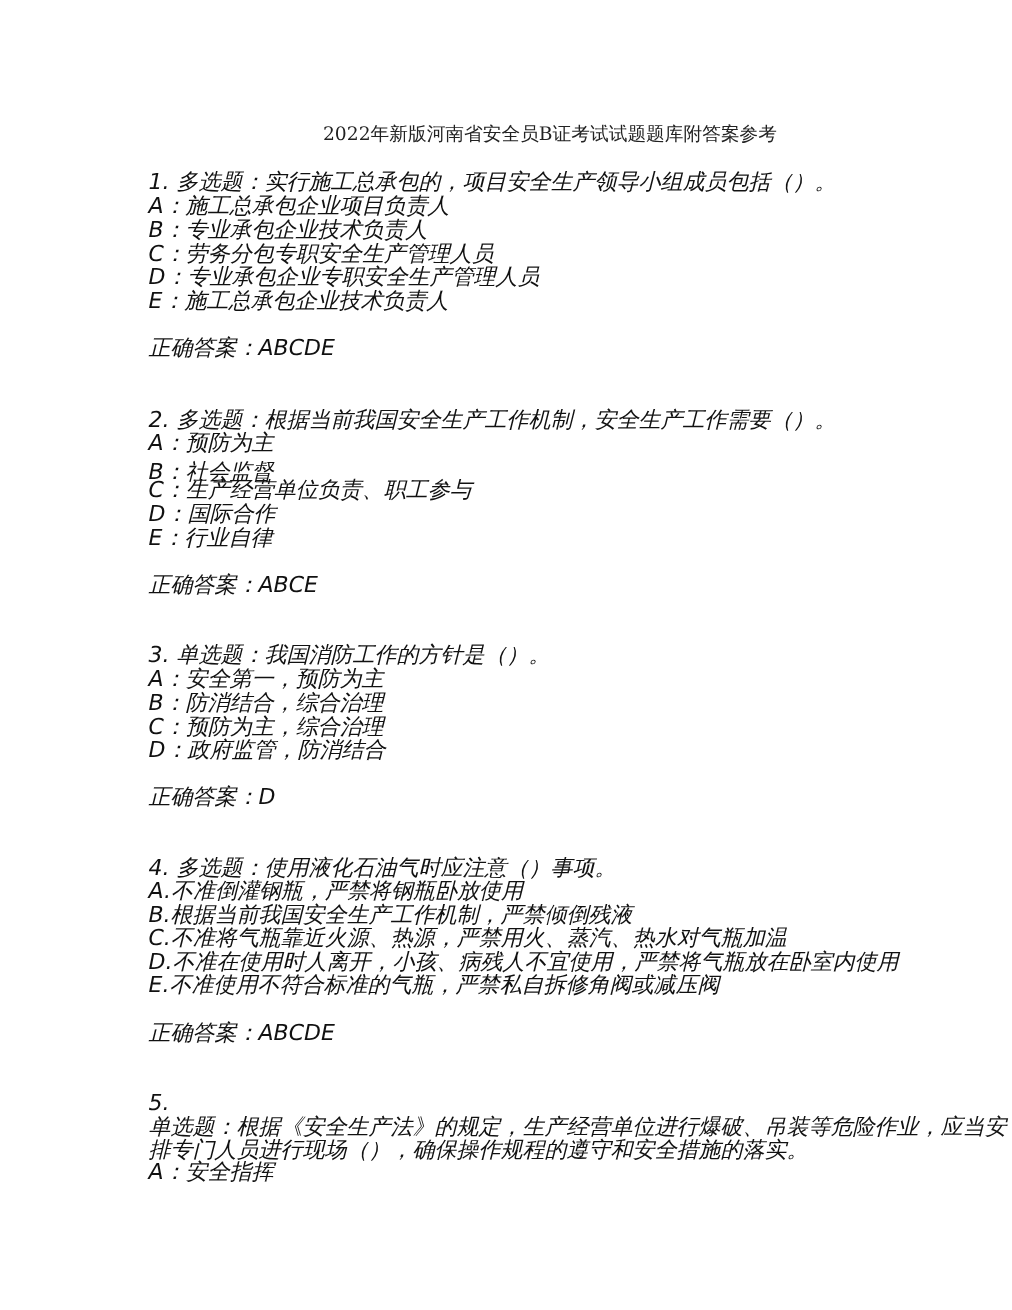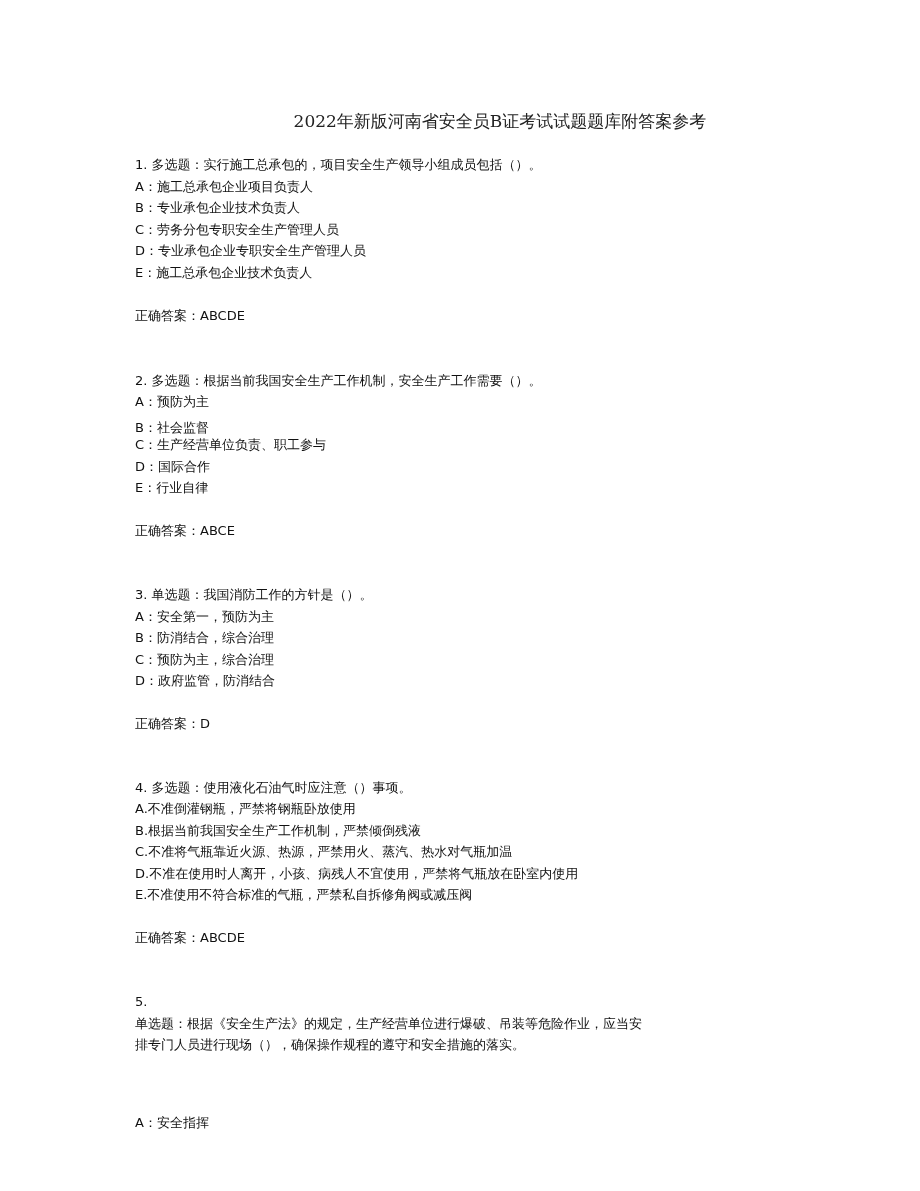--- a/index.html
+++ b/index.html
@@ -3,22 +3,22 @@
   <meta charset="utf-8">
   <style>
     html, body { margin: 0; padding: 0; background: #ffffff; }
     body { width: 920px; height: 1191px; position: relative; overflow: hidden; color: #111; }
     .title {
       position: absolute; top: 110px; left: 0; width: 920px; text-align: center;
       font-family: "DejaVu Serif", "Liberation Serif", serif; font-size: 17px; color: #222; padding-left: 40px;
     }
     .line {
       position: absolute; left: 135px;
-      font-family: "DejaVu Sans", "Liberation Sans", sans-serif; font-size: 13px;
-      line-height: 20px; white-space: nowrap; color: #111;
+      font-family: "DejaVu Sans", "Liberation Sans", sans-serif; font-size: 20px;
+      line-height: 20px; white-space: nowrap; color: #111; font-style: italic;
     }
   </style>
 </head>
 <body>
 
 <div>
   <div class="title">2022年新版河南省安全员B证考试试题题库附答案参考</div>
 
   <div class="line" style="top:155px">1. 多选题：实行施工总承包的，项目安全生产领导小组成员包括（）。</div>
   <div class="line" style="top:177px">A：施工总承包企业项目负责人</div>
@@ -47,14 +47,14 @@
   <div class="line" style="top:799px">A.不准倒灌钢瓶，严禁将钢瓶卧放使用</div>
   <div class="line" style="top:821px">B.根据当前我国安全生产工作机制，严禁倾倒残液</div>
   <div class="line" style="top:842px">C.不准将气瓶靠近火源、热源，严禁用火、蒸汽、热水对气瓶加温</div>
   <div class="line" style="top:864px">D.不准在使用时人离开，小孩、病残人不宜使用，严禁将气瓶放在卧室内使用</div>
   <div class="line" style="top:885px">E.不准使用不符合标准的气瓶，严禁私自拆修角阀或减压阀</div>
   <div class="line" style="top:928px">正确答案：ABCDE</div>
 
   <div class="line" style="top:992px">5.</div>
   <div class="line" style="top:1014px">单选题：根据《安全生产法》的规定，生产经营单位进行爆破、吊装等危险作业，应当安</div>
   <div class="line" style="top:1035px">排专门人员进行现场（），确保操作规程的遵守和安全措施的落实。</div>
-  <div class="line" style="top:1113px">A：安全指挥</div>
+  <div class="line" style="top:1055px">A：安全指挥</div>
 </div>
 
 </body></html>

